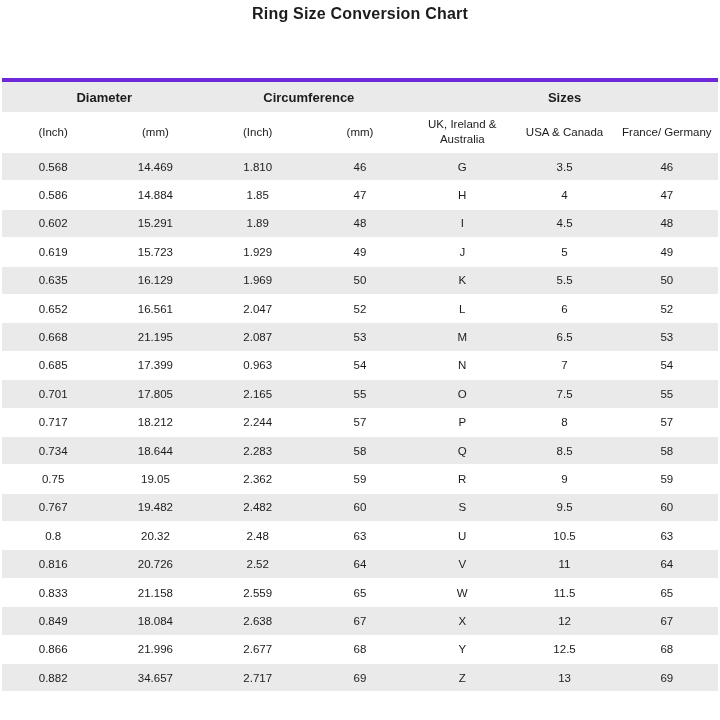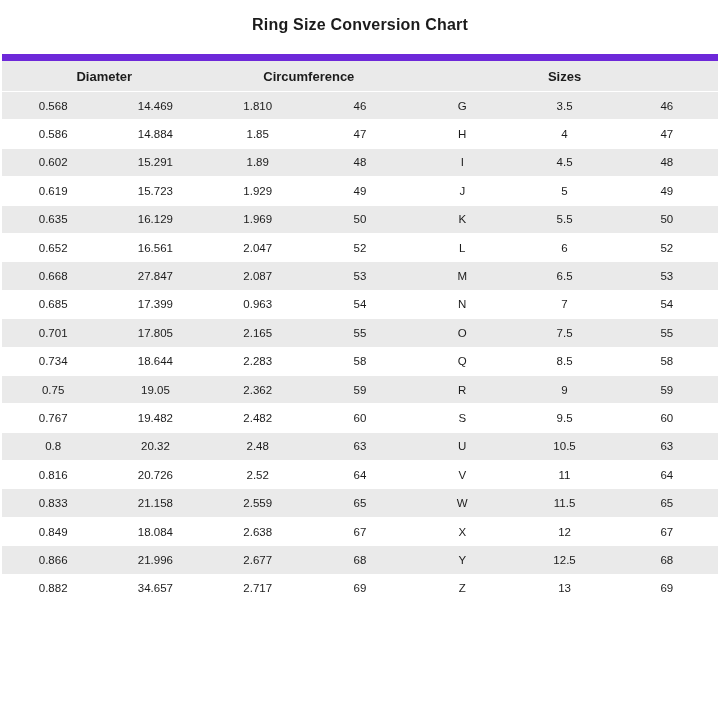--- a/index.html
+++ b/index.html
@@ -6,23 +6,23 @@
     margin: 0;
     padding: 0;
     background: var(--bg, #ffffff);
     width: 720px;
     height: 720px;
     overflow: hidden;
     font-family: "Liberation Sans", sans-serif;
     color: var(--text, #1c1c1c);
   }
   .title {
-    height: 54px;
+    height: 78px;
     box-sizing: border-box;
-    padding-top: 16px;
+    padding-top: 5px;
     text-align: center;
     font-size: 16px;
     font-weight: bold;
     letter-spacing: 0.2px;
   }
   table.ring-table {
     width: 716px;
     margin: 0 2px;
     border-collapse: collapse;
     table-layout: fixed;
@@ -31,21 +31,21 @@
     padding: 0 2px;
     text-align: center;
     vertical-align: middle;
     overflow: hidden;
   }
   tr.group-header-row th {
     height: 30px;
     background: var(--header, #eaeaea);
     font-size: 13px;
     font-weight: bold;
-    border-top: 7px solid #6d28d9;
+    border-top: 4px solid #6d28d9;
   }
   tr.column-header-row th {
     height: 40px;
     background: var(--bg, #ffffff);
     font-size: 11.5px;
     font-weight: normal;
     line-height: 1.3;
   }
   tbody td {
     height: 27.4px;
@@ -69,20 +69,29 @@
       <col style="width: 14.2857%;">
       <col style="width: 14.2857%;">
       <col style="width: 14.2857%;">
     </colgroup>
   <thead>
     <tr class="group-header-row" id="group-header-row">
         <th colspan="2">Diameter</th>
         <th colspan="2">Circumference</th>
         <th colspan="3">Sizes</th>
       </tr>
+    <tr class="column-header-row" id="column-header-row">
+        <th>(Inch)</th>
+        <th>(mm)</th>
+        <th>(Inch)</th>
+        <th>(mm)</th>
+        <th>UK, Ireland &amp; Australia</th>
+        <th>USA &amp; Canada</th>
+        <th>France/ Germany</th>
+      </tr>
   </thead>
   <tbody id="table-body">
       <tr>
         <td>0.568</td>
         <td>14.469</td>
         <td>1.810</td>
         <td>46</td>
         <td>G</td>
         <td>3.5</td>
         <td>46</td>
@@ -127,21 +136,21 @@
         <td>0.652</td>
         <td>16.561</td>
         <td>2.047</td>
         <td>52</td>
         <td>L</td>
         <td>6</td>
         <td>52</td>
       </tr>
       <tr>
         <td>0.668</td>
-        <td>27.847</td>
+        <td>21.195</td>
         <td>2.087</td>
         <td>53</td>
         <td>M</td>
         <td>6.5</td>
         <td>53</td>
       </tr>
       <tr>
         <td>0.685</td>
         <td>17.399</td>
         <td>0.963</td>
@@ -153,20 +162,29 @@
       <tr>
         <td>0.701</td>
         <td>17.805</td>
         <td>2.165</td>
         <td>55</td>
         <td>O</td>
         <td>7.5</td>
         <td>55</td>
       </tr>
       <tr>
+        <td>0.717</td>
+        <td>18.212</td>
+        <td>2.244</td>
+        <td>57</td>
+        <td>P</td>
+        <td>8</td>
+        <td>57</td>
+      </tr>
+      <tr>
         <td>0.734</td>
         <td>18.644</td>
         <td>2.283</td>
         <td>58</td>
         <td>Q</td>
         <td>8.5</td>
         <td>58</td>
       </tr>
       <tr>
         <td>0.75</td>

